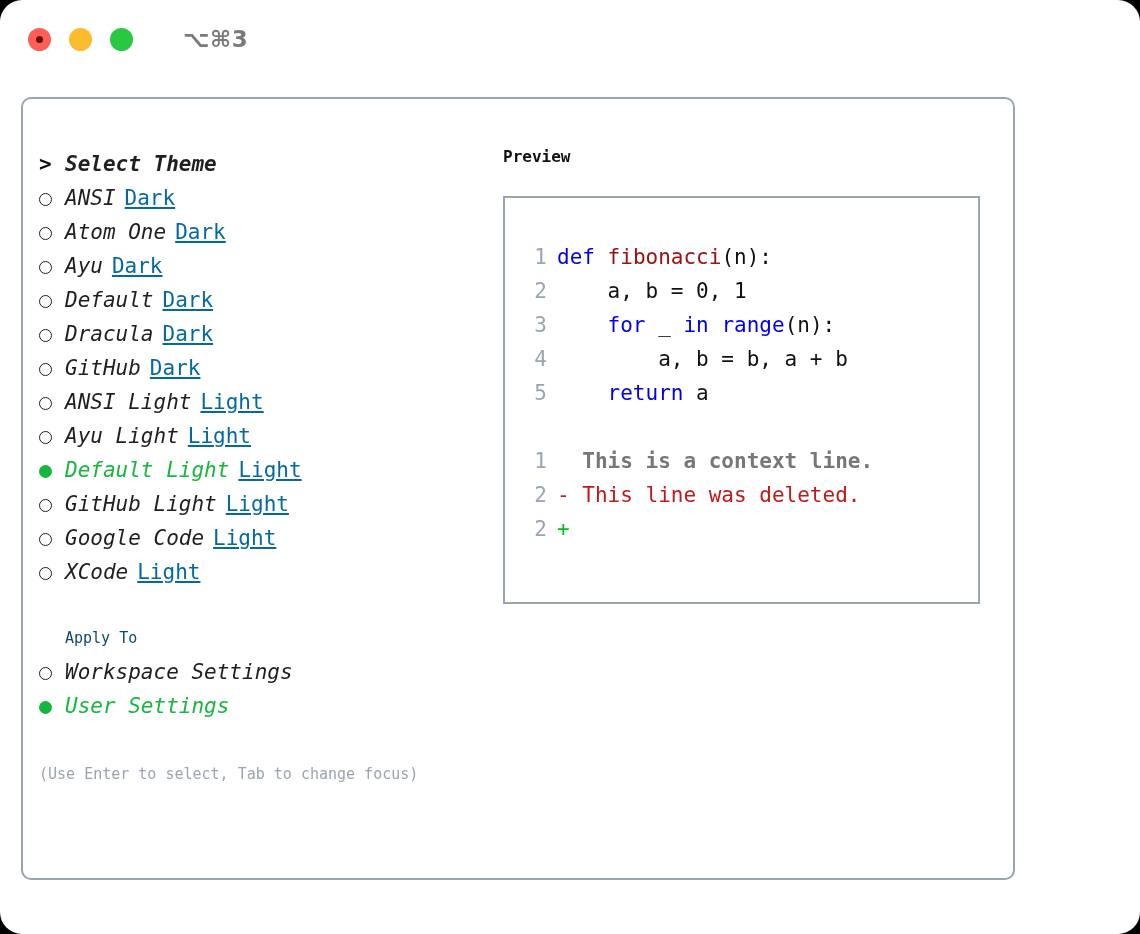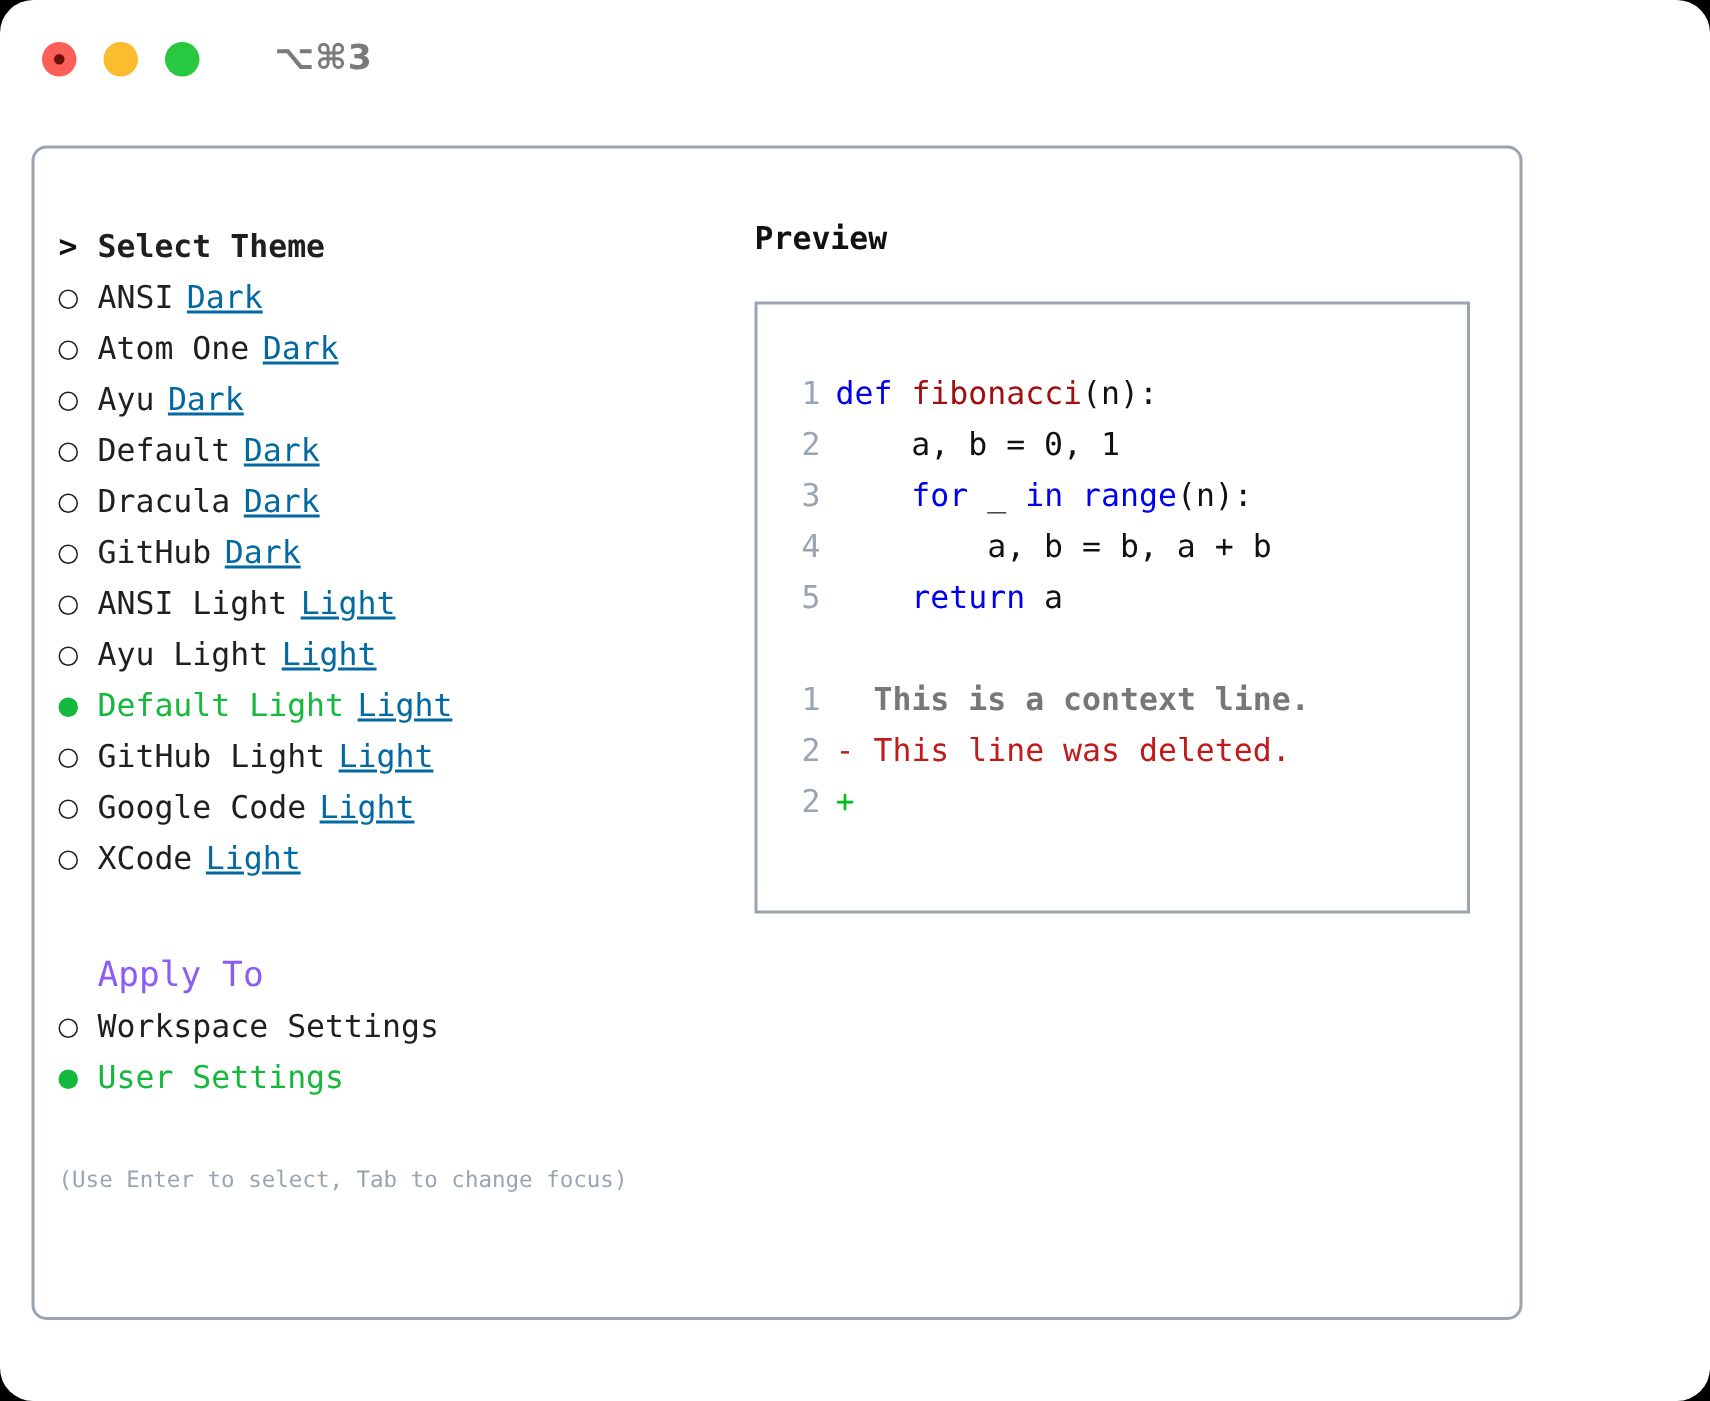--- a/index.html
+++ b/index.html
@@ -125,55 +125,54 @@
     border: 1.8px solid #1f1f1f;
     box-sizing: border-box;
     background: transparent;
     position: relative;
     top: 1px;
   }
   .bullet.filled {
     background: #15b83c;
     border-color: #15b83c;
   }
-  .label { color: #1f1f1f; }
+  .label { color: #1f1f1f; font-style: italic; }
   .row.selected .label { color: #15b83c; }
   .tag {
     color: #0369a1;
     margin-left: 9px;
     text-decoration: underline;
   }
   .section-title {
     height: 34px;
     display: flex;
     align-items: center;
-    font-size: 23px;
-    color: #8b5cf6;
+    font-size: 15px;
+    color: #0c4a6e;
     padding-left: 26px;
-    margin-top: 12px;
   }
   .spacer-sm { height: 32px; }
   .spacer-md { height: 34px; }
 
   .hint {
     color: #9aa5b1;
     font-size: 15px;
     line-height: 34px;
     width: 400px;
   }
 
   
   .right-col {
     position: absolute;
     left: 480px;
     top: 48px;
     width: 490px;
   }
   .preview-title {
-    font-size: 21px;
+    font-size: 16px;
     font-weight: bold;
     color: #111111;
     margin-bottom: 30px;
   }
   .preview-box {
     border: 2px solid #9aa5b1;
     box-sizing: border-box;
     width: 477px;
     height: 408px;
     background: #ffffff;

